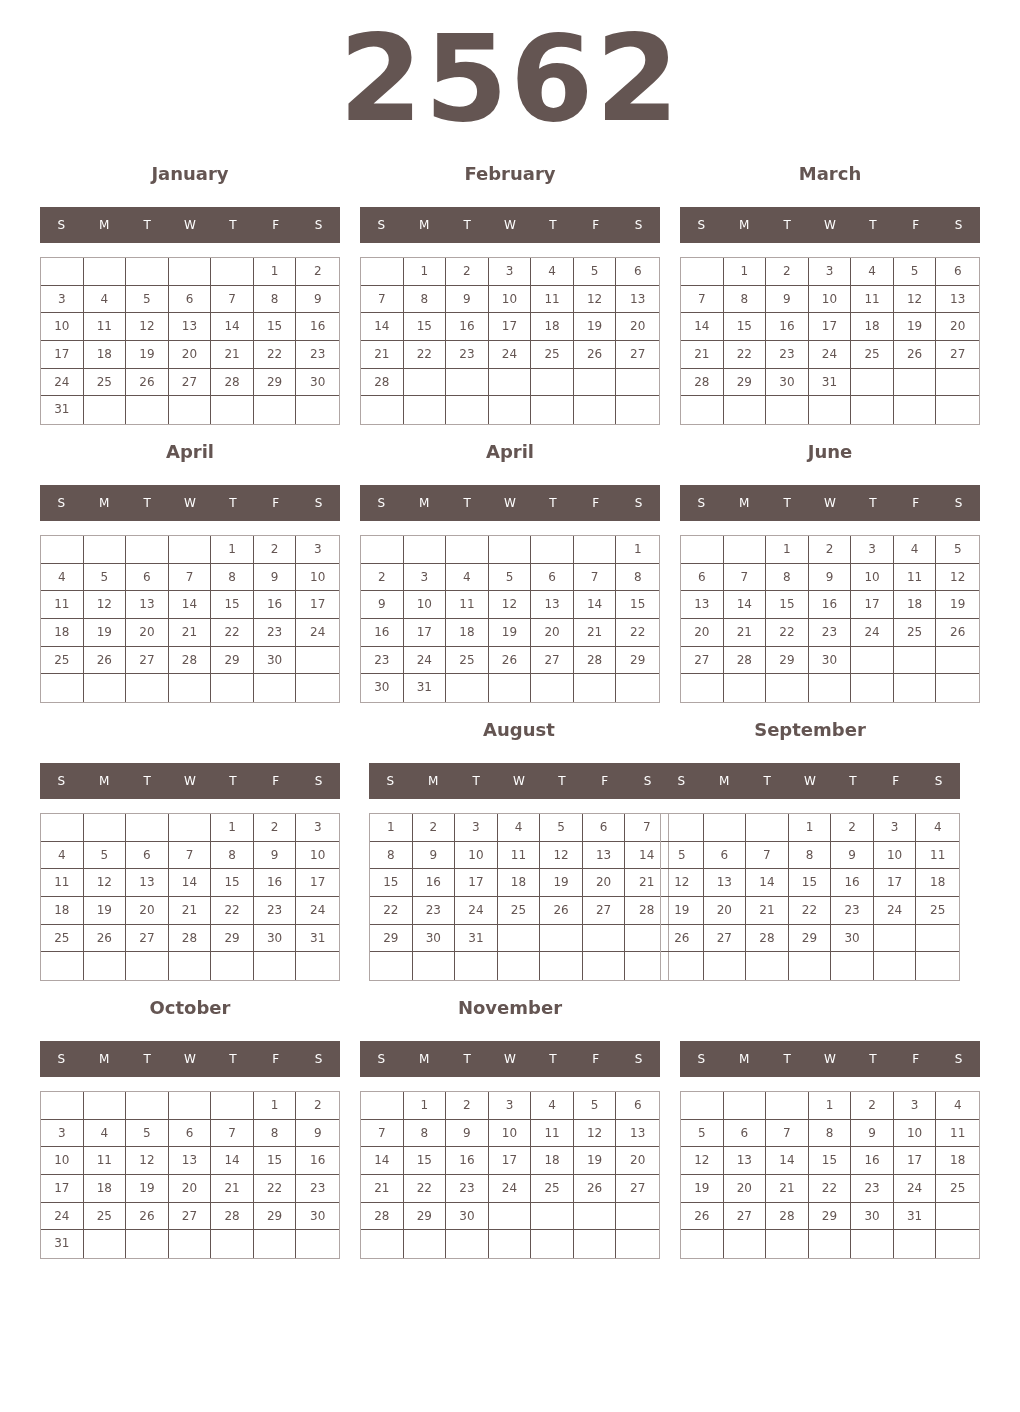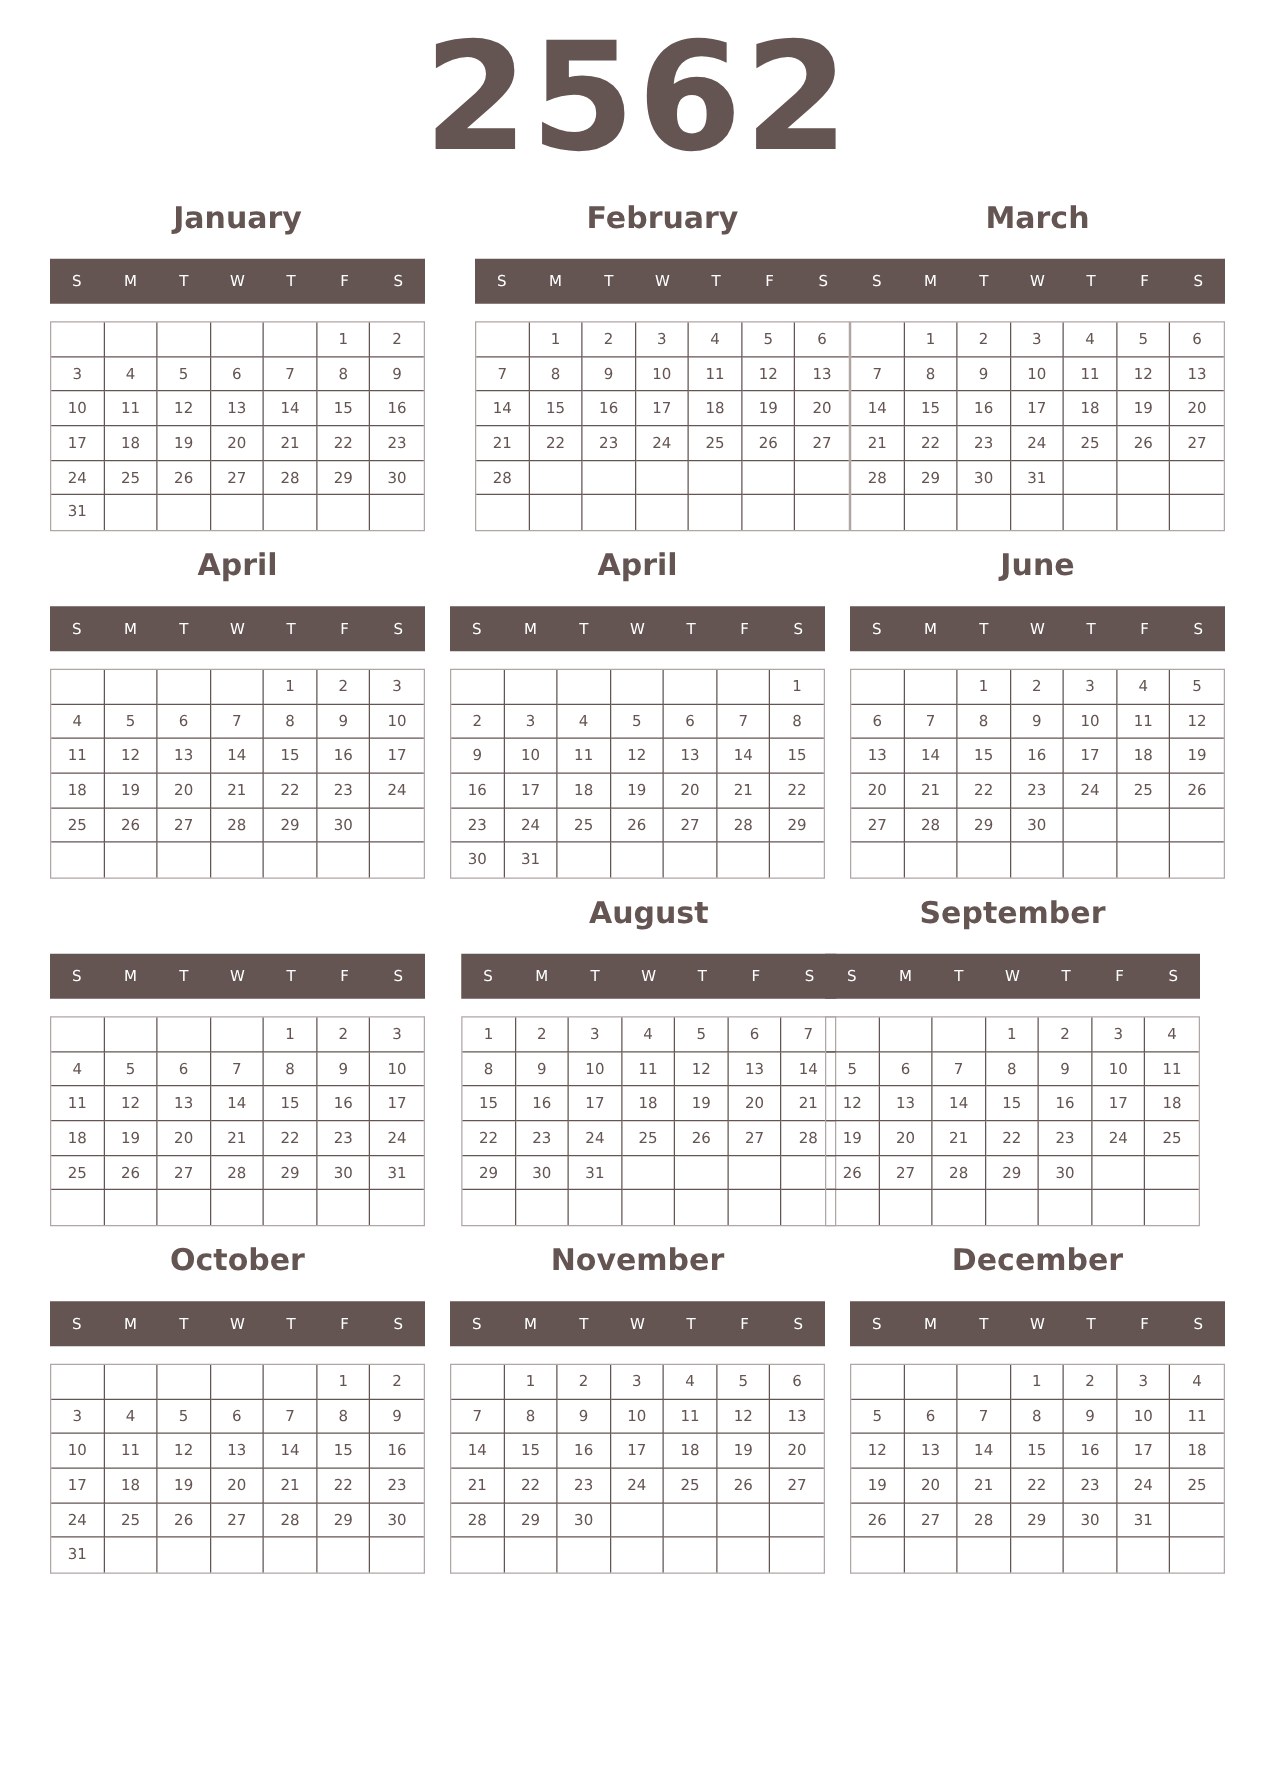--- a/index.html
+++ b/index.html
@@ -1,19 +1,19 @@
 <!DOCTYPE html>
 <html><head>
 <meta charset="utf-8">
 <style>
   html, body { margin:0; padding:0; background:#ffffff; }
   body { width:1020px; height:1412px; position:relative; overflow:hidden; font-family:"DejaVu Sans", sans-serif; color:#645552; }
   .year { position:absolute; left:0; top:14px; width:1020px; text-align:center; font-family:"DejaVu Sans", sans-serif; font-weight:bold; font-size:120px; line-height:130px; color:#645552; letter-spacing:2px; }
   .month { position:absolute; width:300px; height:270px; }
-  .month-title { position:absolute; left:0; top:0; width:300px; text-align:center; font-weight:bold; font-size:24px; line-height:24px; color:#645552; }
+  .month-title { position:absolute; left:0; top:0; width:300px; text-align:center; font-weight:bold; font-size:18px; line-height:24px; color:#645552; }
   .dow-bar { position:absolute; left:0; top:45px; width:300px; height:36px; background:#645552; display:flex; }
   .dow { flex:1; text-align:center; color:#ffffff; font-size:12px; line-height:36px; }
   .grid { position:absolute; left:0; top:95px; width:300px; height:168px; border:1.5px solid #b0a6a4; box-sizing:border-box; display:grid; grid-template-columns:repeat(7, 1fr); grid-template-rows:repeat(6, 1fr); }
   .cell { border-right:1.5px solid #645552; border-bottom:1.5px solid #645552; text-align:center; font-size:12px; line-height:26px; color:#645552; box-sizing:border-box; }
   .cell:nth-child(7n) { border-right:none; }
   .cell:nth-child(n+36) { border-bottom:none; }
 </style>
 </head>
 <body>
 
@@ -68,21 +68,21 @@
         <div class="cell">30</div>
         <div class="cell">31</div>
         <div class="cell"></div>
         <div class="cell"></div>
         <div class="cell"></div>
         <div class="cell"></div>
         <div class="cell"></div>
         <div class="cell"></div>
       </div>
     </div>
-    <div class="month" style="left: 380px; top: 162px;">
+    <div class="month" style="left: 360px; top: 162px;">
       <div class="month-title">February</div>
       <div class="dow-bar">
         <div class="dow">S</div>
         <div class="dow">M</div>
         <div class="dow">T</div>
         <div class="dow">W</div>
         <div class="dow">T</div>
         <div class="dow">F</div>
         <div class="dow">S</div>
       </div>
@@ -628,21 +628,20 @@
         <div class="cell"></div>
         <div class="cell"></div>
         <div class="cell"></div>
         <div class="cell"></div>
         <div class="cell"></div>
         <div class="cell"></div>
         <div class="cell"></div>
       </div>
     </div>
     <div class="month" style="left: 680px; top: 996px;">
-      <div class="month-title">December</div>
       <div class="dow-bar">
         <div class="dow">S</div>
         <div class="dow">M</div>
         <div class="dow">T</div>
         <div class="dow">W</div>
         <div class="dow">T</div>
         <div class="dow">F</div>
         <div class="dow">S</div>
       </div>
       <div class="grid">

